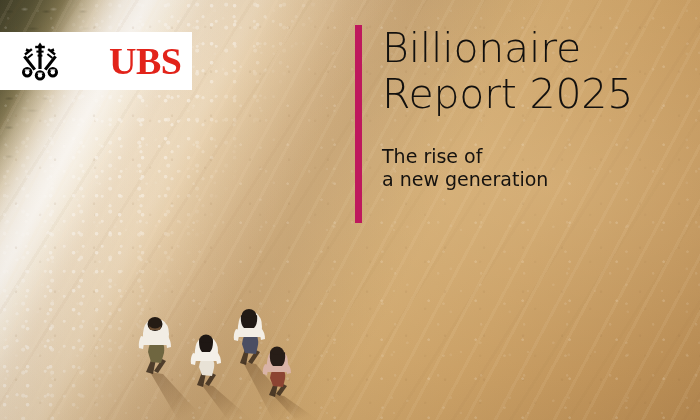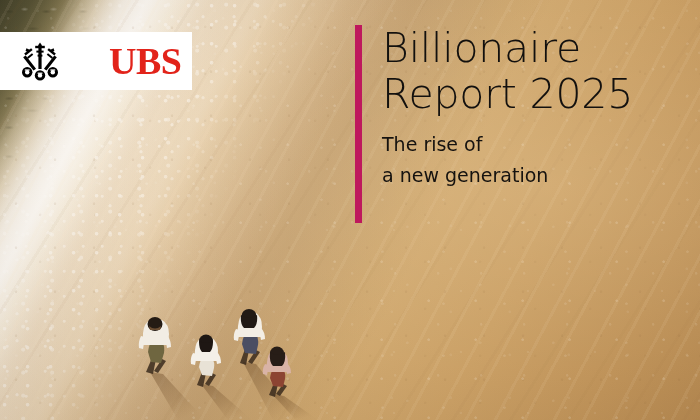--- a/index.html
+++ b/index.html
@@ -198,21 +198,21 @@
   .title-line {
     font-family: "DejaVu Sans", sans-serif;
     font-weight: 300;
     font-size: 41px;
     line-height: 46px;
     color: #12100e;
     white-space: nowrap;
     letter-spacing: -0.2px;
   }
   .subtitle {
-    margin-top: 16px;
+    margin-top: 28px;
     font-family: "DejaVu Sans", sans-serif;
     font-weight: 400;
     font-size: 19px;
     line-height: 23px;
     color: #15120f;
     white-space: nowrap;
   }
 </style>
 </head>
 <body>
@@ -322,16 +322,16 @@
         <rect x="44" y="81" width="12" height="3" fill="#ffffff"></rect>
       </g>
     </svg>
     <div class="logo-word">UBS</div>
   </div>
 
   <div class="title-block">
     <div class="title-line">Billionaire</div>
     <div class="title-line">Report 2025</div>
     <div class="subtitle">The rise of</div>
-    <div class="subtitle" style="margin-top:8px">a new generation</div>
+    <div class="subtitle" style="margin-top:0">a new generation</div>
   </div>
 
 </div>
 
 </body></html>

